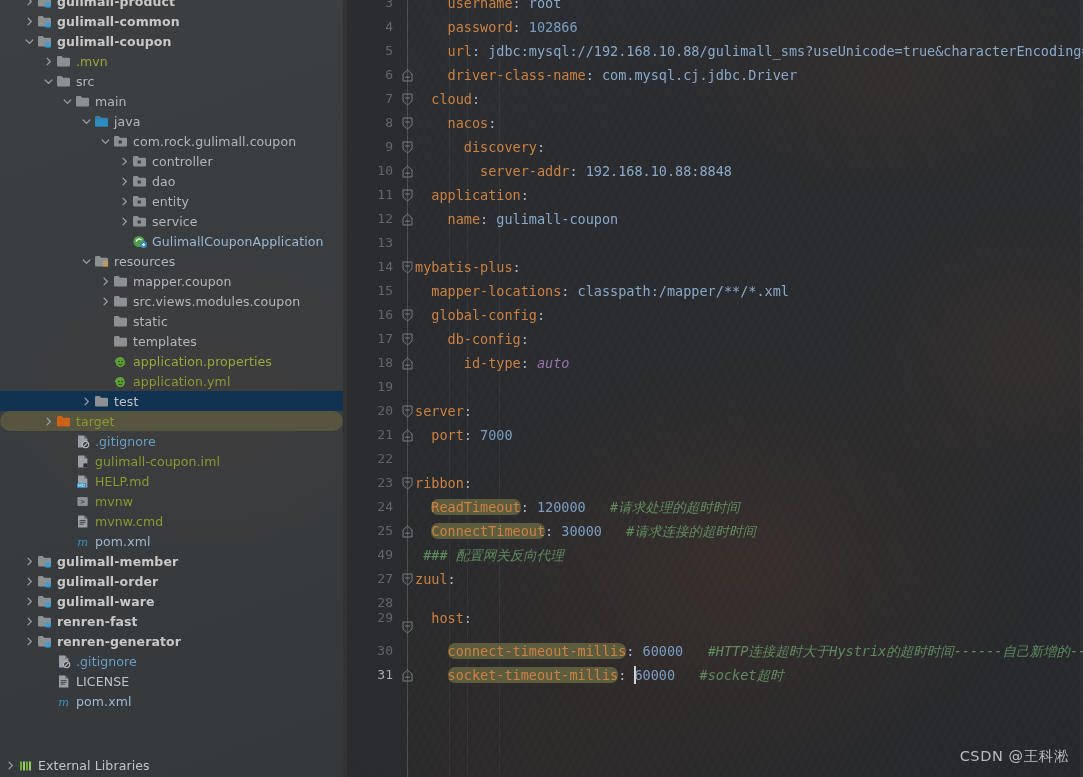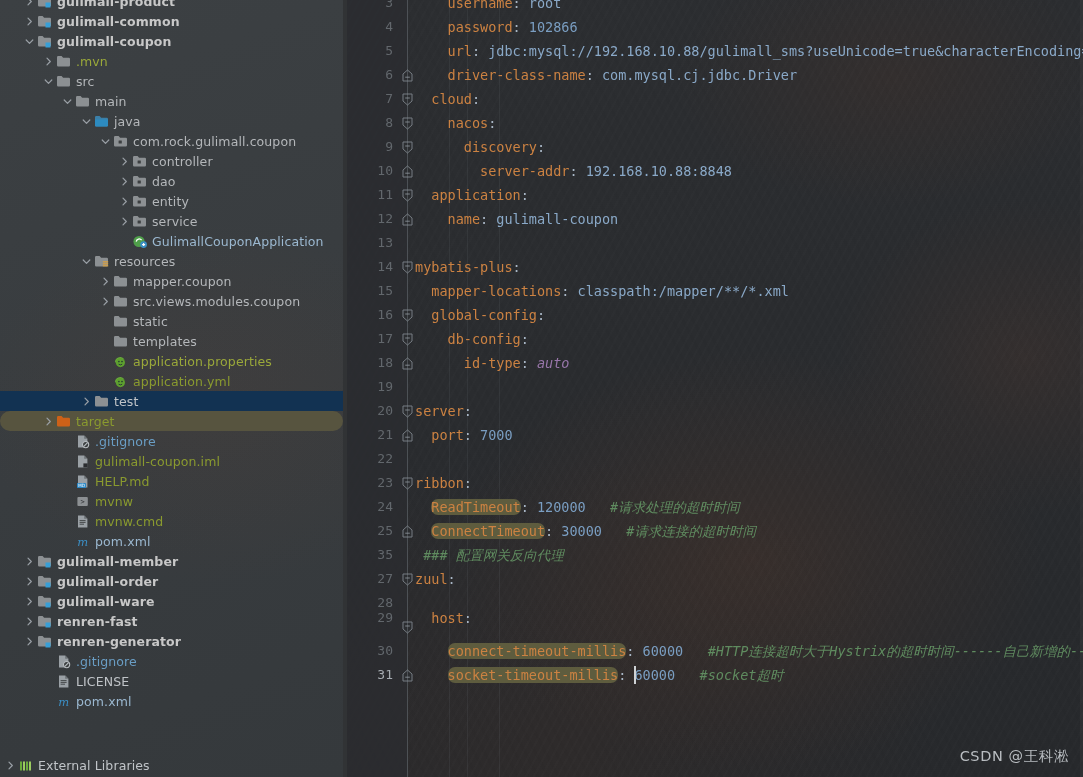--- a/index.html
+++ b/index.html
@@ -790,21 +790,21 @@
         <div class="cline" style="position: absolute; left: 0px; right: 0px; top: 303px;"><span class="lnum">16</span><span class="ctext"><span class="p">  </span><span class="k">global-config</span><span class="p">:</span></span></div>
         <div class="cline" style="position: absolute; left: 0px; right: 0px; top: 327px;"><span class="lnum">17</span><span class="ctext"><span class="p">    </span><span class="k">db-config</span><span class="p">:</span></span></div>
         <div class="cline" style="position: absolute; left: 0px; right: 0px; top: 351px;"><span class="lnum">18</span><span class="ctext"><span class="p">      </span><span class="k">id-type</span><span class="p">: </span><span class="it">auto</span></span></div>
         <div class="cline" style="position: absolute; left: 0px; right: 0px; top: 375px;"><span class="lnum">19</span><span class="ctext"></span></div>
         <div class="cline" style="position: absolute; left: 0px; right: 0px; top: 399px;"><span class="lnum">20</span><span class="ctext"><span class="k">server</span><span class="p">:</span></span></div>
         <div class="cline" style="position: absolute; left: 0px; right: 0px; top: 423px;"><span class="lnum">21</span><span class="ctext"><span class="p">  </span><span class="k">port</span><span class="p">: </span><span class="n">7000</span></span></div>
         <div class="cline" style="position: absolute; left: 0px; right: 0px; top: 447px;"><span class="lnum">22</span><span class="ctext"></span></div>
         <div class="cline" style="position: absolute; left: 0px; right: 0px; top: 471px;"><span class="lnum">23</span><span class="ctext"><span class="k">ribbon</span><span class="p">:</span></span></div>
         <div class="cline" style="position: absolute; left: 0px; right: 0px; top: 495px;"><span class="lnum">24</span><span class="ctext"><span class="p">  </span><span class="k hl">ReadTimeout</span><span class="p">: </span><span class="n">120000</span><span class="p">   </span><span class="cm">#请求处理的超时时间</span></span></div>
         <div class="cline" style="position: absolute; left: 0px; right: 0px; top: 519px;"><span class="lnum">25</span><span class="ctext"><span class="p">  </span><span class="k hl">ConnectTimeout</span><span class="p">: </span><span class="n">30000</span><span class="p">   </span><span class="cm">#请求连接的超时时间</span></span></div>
-        <div class="cline" style="position: absolute; left: 0px; right: 0px; top: 543px;"><span class="lnum">35</span><span class="ctext"><span class="p"> </span><span class="cm">### 配置网关反向代理</span></span></div>
+        <div class="cline" style="position: absolute; left: 0px; right: 0px; top: 543px;"><span class="lnum">49</span><span class="ctext"><span class="p"> </span><span class="cm">### 配置网关反向代理</span></span></div>
         <div class="cline" style="position: absolute; left: 0px; right: 0px; top: 567px;"><span class="lnum">27</span><span class="ctext"><span class="k">zuul</span><span class="p">:</span></span></div>
         <div class="cline" style="position: absolute; left: 0px; right: 0px; top: 591px;"><span class="lnum">28</span><span class="ctext"></span></div>
         <div class="cline" style="position: absolute; left: 0px; right: 0px; top: 606px;"><span class="lnum">29</span><span class="ctext"><span class="p">  </span><span class="k">host</span><span class="p">:</span></span></div>
         <div class="cline" style="position: absolute; left: 0px; right: 0px; top: 639px;"><span class="lnum">30</span><span class="ctext"><span class="p">    </span><span class="k hl">connect-timeout-millis</span><span class="p">: </span><span class="n">60000</span><span class="p">   </span><span class="cm">#HTTP连接超时大于Hystrix的超时时间------自己新增的---</span></span></div>
         <div class="cline cur" style="position: absolute; left: 0px; right: 0px; top: 663px;"><span class="lnum">31</span><span class="ctext"><span class="p">    </span><span class="k hl">socket-timeout-millis</span><span class="p">: </span><span class="n">60000</span><span class="p">   </span><span class="cm">#socket超时</span></span></div>
       </div>
     <div id="scrollstrip"></div>
     <div id="watermark">CSDN @王科淞</div>
   <div class="guide" style="left: 64px; opacity: 1;"></div>
       <div class="guide" style="left: 106px; opacity: 0.65;"></div>

